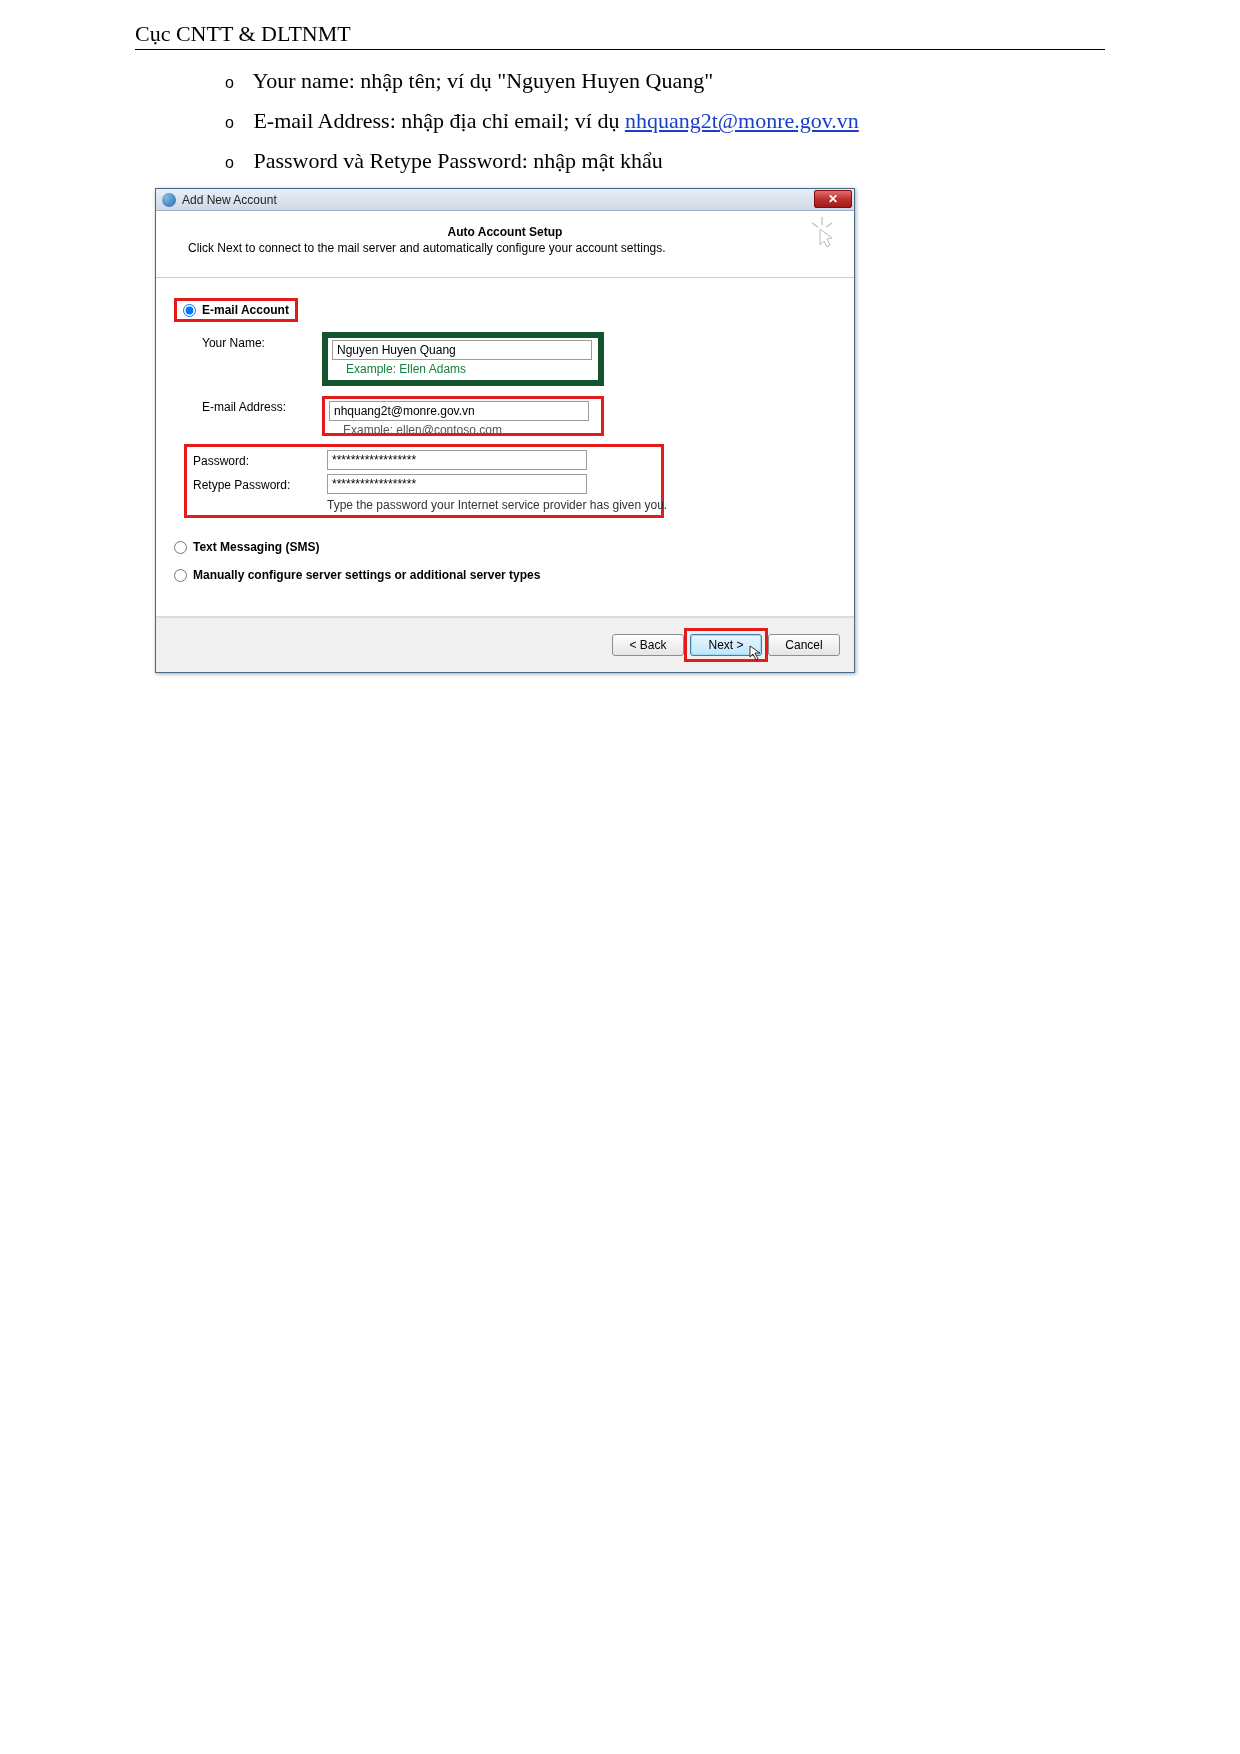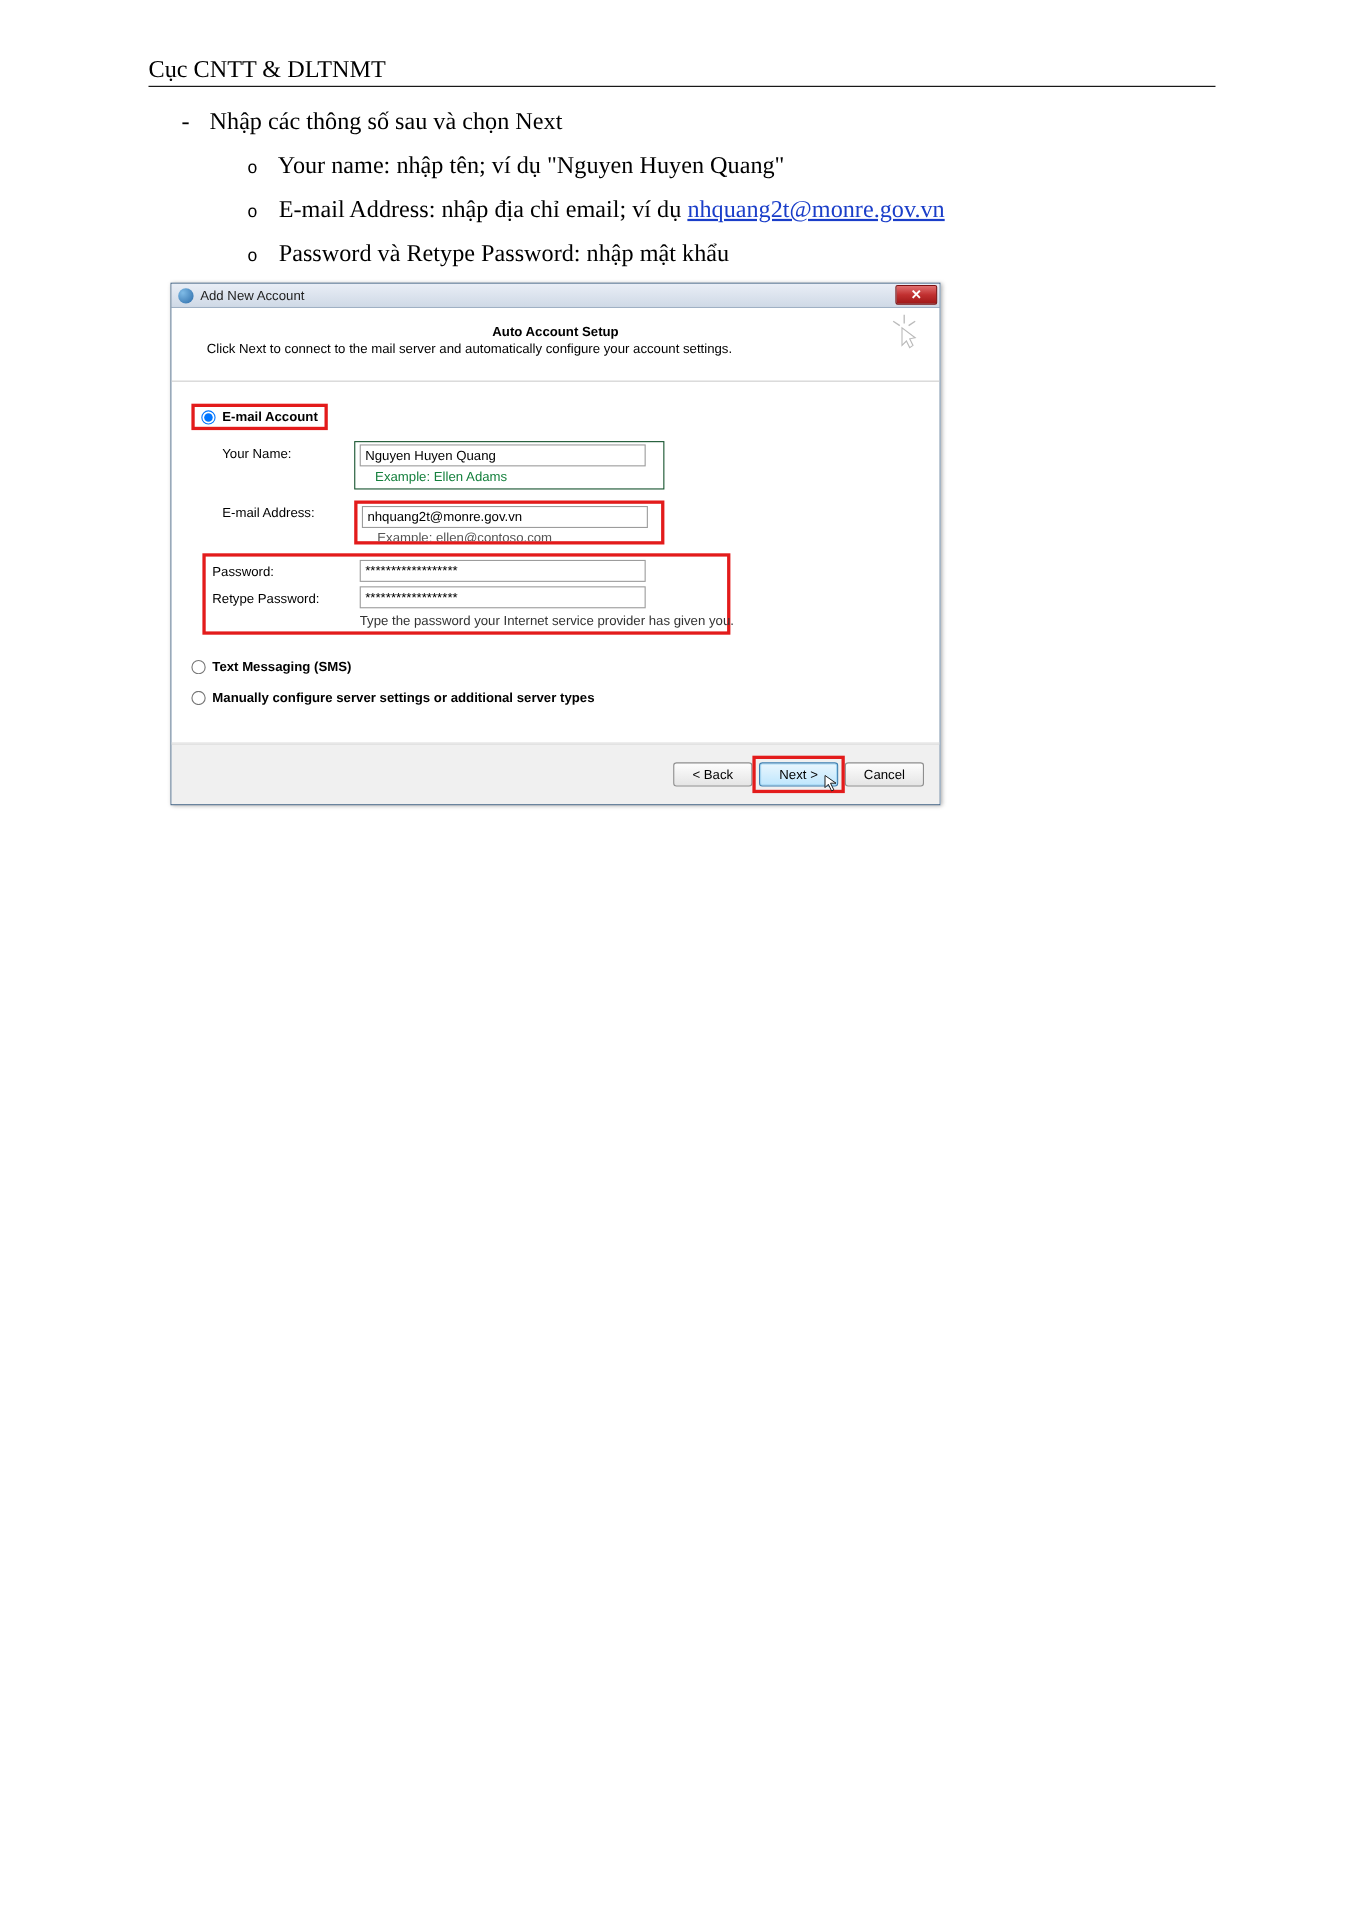--- a/index.html
+++ b/index.html
@@ -6,21 +6,21 @@
   body {
     margin: 0;
     padding: 0;
     background: #fff;
     font-family: "Times New Roman", Times, serif;
     width: 1240px;
   }
   .page {
     width: 1240px;
     min-height: 1754px;
-    padding: 50px 135px 50px 135px;
+    padding: 21px 135px 50px 135px;
     position: relative;
   }
   .header-row {
     display: flex;
     justify-content: space-between;
     font-size: 22px;
     margin-bottom: 2px;
   }
   .header-underline {
     border-bottom: 1.5px solid #000;
@@ -135,21 +135,21 @@
   }
   .example-cut {
     font-size: 12px;
     color: #555;
     padding: 2px 0 0 14px;
     height: 12px;
     overflow: hidden;
   }
 
   .red-name-block {
-    border: 1px solid #14532d;
+    border: 6px solid #14532d;
     padding: 2px 4px 2px 4px;
     width: 282px;
   }
   .red-email-block {
     border: 3px solid #e31b1b;
     padding: 2px 4px 0 4px;
     width: 282px;
   }
   .red-pw-wrap {
     border: 3px solid #e31b1b;
@@ -208,24 +208,20 @@
 </head>
 <body>
 
 <div class="page">
 
   <div class="header-row">
     <span>Cục CNTT &amp; DLTNMT</span>
   </div>
   <div class="header-underline"></div>
 
-  <div class="instr-line">
-    <span class="dash">-</span>
-    <span>Nhập các thông số sau và chọn Next</span>
-  </div>
 
   <div class="sub-line">
     <span class="circ">o</span>
     <span>Your name: nhập tên; ví dụ "Nguyen Huyen Quang"</span>
   </div>
   <div class="sub-line">
     <span class="circ">o</span>
     <span>E-mail Address: nhập địa chỉ email; ví dụ  </span><a href="#" class="mail-link">nhquang2t@monre.gov.vn</a>
   </div>
   <div class="sub-line">

